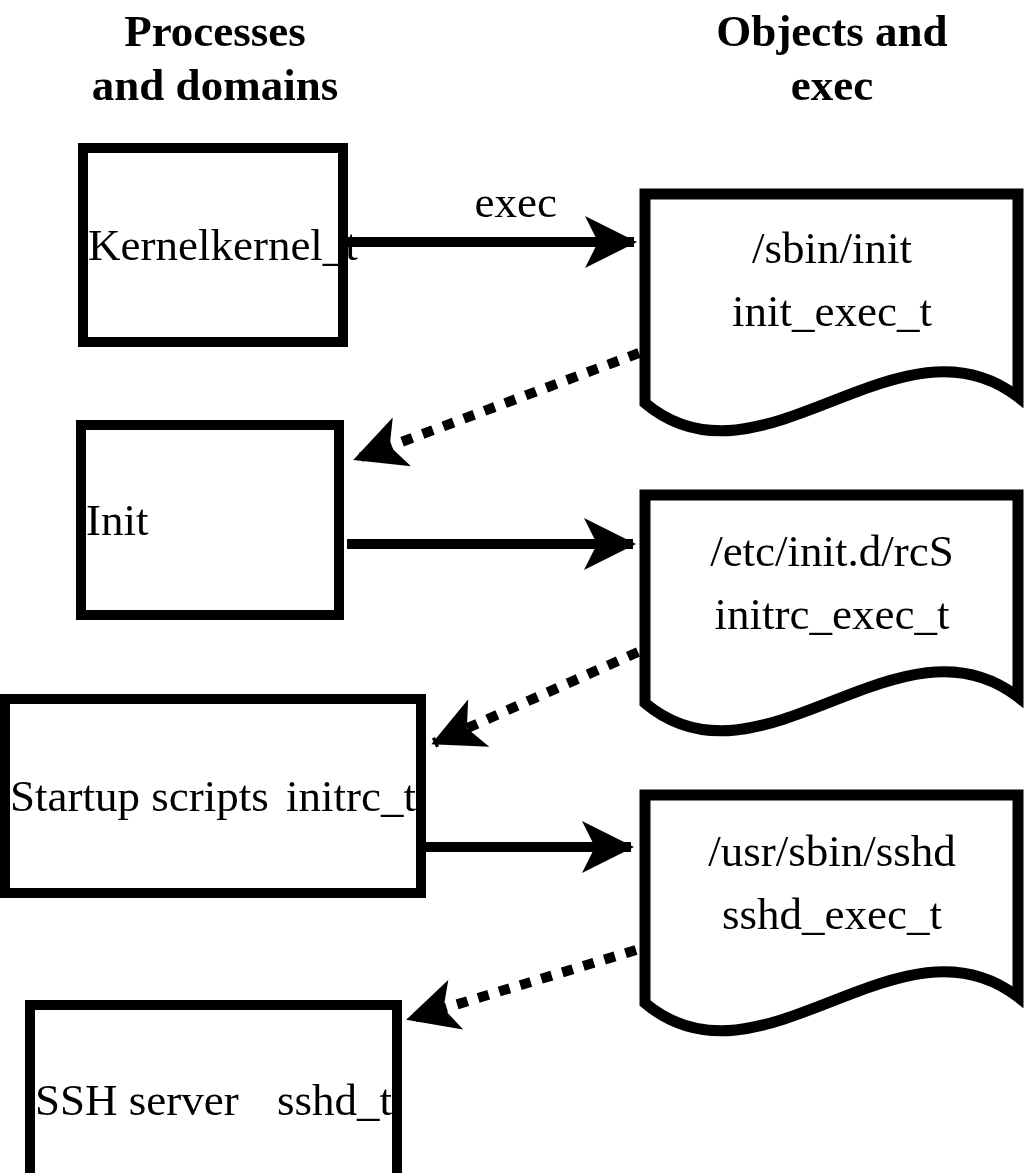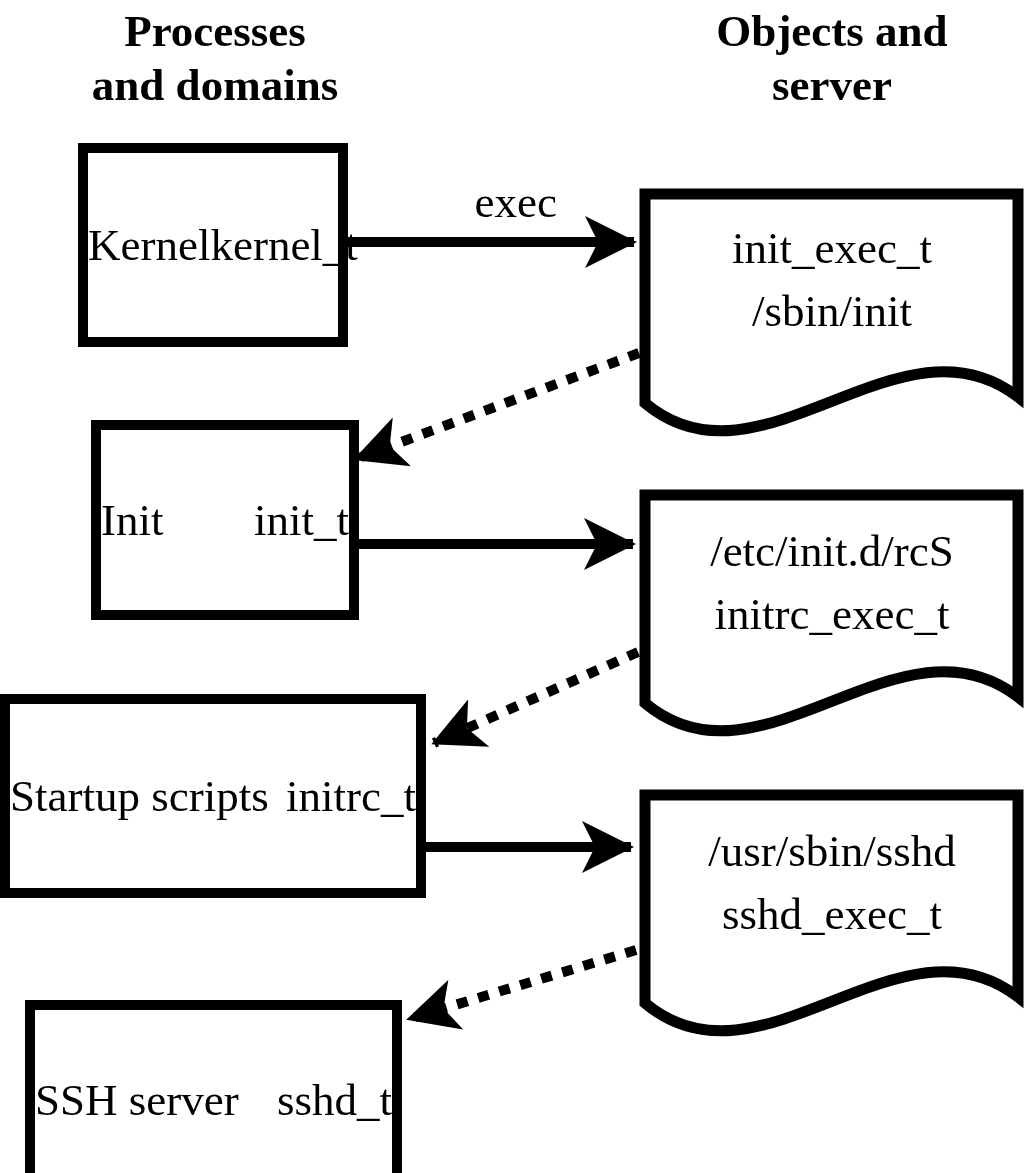--- a/index.html
+++ b/index.html
@@ -54,21 +54,21 @@
     background: var(--bg, #fff);
     display: flex;
     flex-direction: row;
     align-items: center;
     justify-content: space-between;
     font-size: 45px;
     line-height: 64px;
     text-align: center;
   }
   .process-box.b1 { left: 78px;  top: 143px; width: 270px; height: 204px; }
-  .process-box.b2 { left: 91px;  top: 420px; width: 268px; height: 200px; }
+  .process-box.b2 { left: 76px;  top: 420px; width: 268px; height: 200px; }
   .process-box.b3 { left: 0px;   top: 694px; width: 426px; height: 204px; }
   .process-box.b4 { left: 25px;  top: 970px; width: 377px; height: 200px; margin-top: 30px; }
 
   .doc-text {
     position: absolute;
     left: 645px;
     width: 374px;
     font-size: 45px;
     line-height: 63px;
     text-align: center;
@@ -107,44 +107,43 @@
     <line class="solid-arrow" x1="426" y1="847" x2="631" y2="847" marker-end="url(#ah)"></line>
 
     <line class="dotted-arrow" x1="639" y1="353" x2="356" y2="459" marker-end="url(#ah)"></line>
     <line class="dotted-arrow" x1="638" y1="652" x2="434" y2="743" marker-end="url(#ah)"></line>
     <line class="dotted-arrow" x1="636" y1="950" x2="409" y2="1019" marker-end="url(#ah)"></line>
   </svg>
 
   <div class="col-title left">Processes
 and domains</div>
   <div class="col-title right">Objects and
-server</div>
+exec</div>
 
   <div class="exec-label">exec</div>
 
   <div class="process-box b1">
     <span>Kernel</span>
     <span>kernel_t</span>
   </div>
   <div class="process-box b2">
     <span>Init</span>
-    <span>init_t</span>
   </div>
   <div class="process-box b3">
     <span>Startup scripts</span>
     <span>initrc_t</span>
   </div>
   <div class="process-box b4">
     <span>SSH server</span>
     <span>sshd_t</span>
   </div>
 
   <div class="doc-text t1">
+    <div>/sbin/init</div>
     <div>init_exec_t</div>
-    <div>/sbin/init</div>
   </div>
   <div class="doc-text t2">
     <div>/etc/init.d/rcS</div>
     <div>initrc_exec_t</div>
   </div>
   <div class="doc-text t3">
     <div>/usr/sbin/sshd</div>
     <div>sshd_exec_t</div>
   </div>
 

